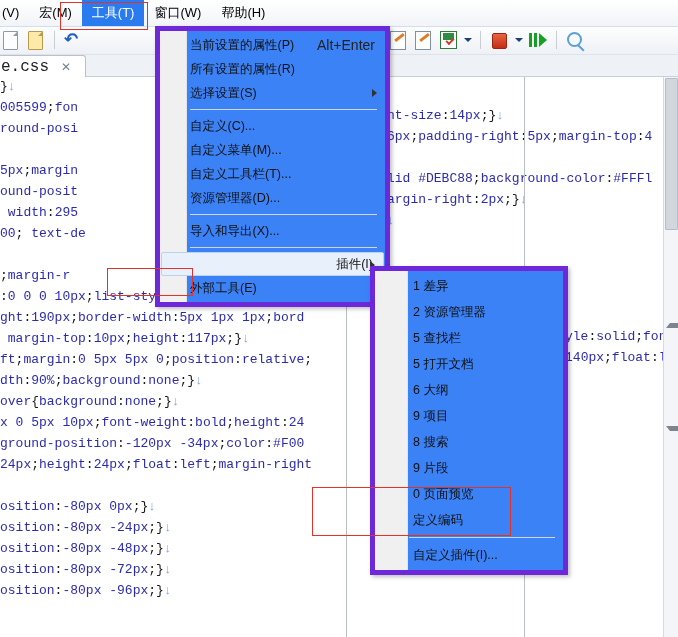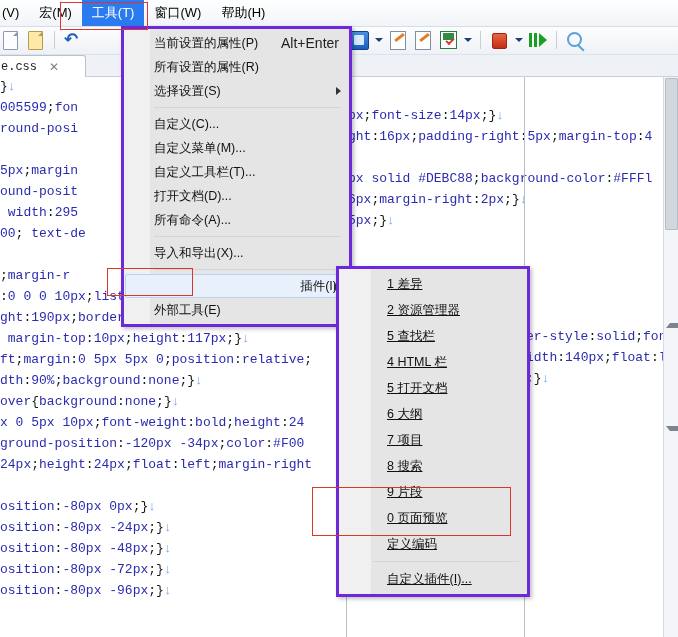--- a/index.html
+++ b/index.html
@@ -78,21 +78,21 @@
   .ic-magnify:after{content:"";position:absolute;right:-5px;bottom:-4px;width:8px;height:2px;
     background:#5aa0d8;transform:rotate(45deg);}
 
   
   .tabstrip{position:absolute;left:0;top:54px;width:678px;height:22px;
     background:#eef1f6;border-bottom:1px solid #c9cfd8;}
   .tab{position:absolute;left:-6px;top:1px;height:21px;min-width:78px;
     background:#ffffff;border:1px solid #b9c1cc;border-bottom:none;
     border-radius:3px 3px 0 0;
     display:flex;align-items:center;padding:0 6px;}
-  .tab-label{font-family:"Liberation Mono","DejaVu Sans Mono",monospace;font-size:12px;color:#222;}
+  .tab-label{font-family:"Liberation Mono","DejaVu Sans Mono",monospace;font-size:16px;color:#222;}
   .tab-close{margin-left:12px;color:#7a8189;font-size:12px;line-height:12px;}
 
   
   .editor{position:absolute;left:0;top:76px;width:678px;height:561px;background:#fff;overflow:hidden;}
   .code{
     position:absolute;left:0;top:0;width:700px;
     font-family:"Liberation Mono","DejaVu Sans Mono",monospace;
     font-size:13px;line-height:21px;white-space:pre;color:#2b2bb0;
   }
   .code .ln{display:block;height:21px;}
@@ -103,36 +103,37 @@
   .vrule2{position:absolute;top:76px;left:524px;width:1px;height:561px;background:#b9bfc8;}
   
   .vscroll{position:absolute;right:0;top:76px;width:14px;height:561px;background:#f3f5f8;border-left:1px solid #d6dae0;}
   .vscroll-thumb{position:absolute;left:1px;top:2px;width:11px;height:150px;background:#d2d7de;border:1px solid #b6bdc6;border-radius:1px;}
   .vscroll-arrow{position:absolute;left:2px;width:9px;height:9px;}
   .vscroll-arrow.up{top:238px;border-left:4px solid transparent;border-right:4px solid transparent;border-bottom:5px solid #7d848d;}
   .vscroll-arrow.dn{top:350px;border-left:4px solid transparent;border-right:4px solid transparent;border-top:5px solid #7d848d;}
 
   
   .menu{
-    position:absolute;background:#e5e5e5;border:3px solid #6d28d9;
+    position:absolute;background:#3b82f6;border:5px solid #6d28d9;
     box-shadow:2px 2px 4px rgba(0,0,0,.25);
     padding:2px 0;
+    margin-left:34px;
   }
   #tools-menu{left:121px;top:26px;width:225px;}
   .mi{height:24px;display:flex;align-items:center;position:relative;padding-left:30px;padding-right:10px;font-size:12.5px;color:#111;}
   .mi.hl{background:#e8f0fb;border:1px solid #b8d2f0;height:22px;margin:0 1px;border-radius:2px;justify-content:flex-end;}
   .mi .accel{margin-left:auto;color:#222;font-size:14px;padding-left:18px;}
   .mi .sub-arrow{position:absolute;right:8px;top:8px;width:0;height:0;
     border-top:4px solid transparent;border-bottom:4px solid transparent;border-left:5px solid #333;}
   .msep{height:1px;background:#d2d5da;margin:4px 8px 4px 30px;}
   .menu-gutter{position:absolute;left:0;top:0;bottom:0;width:26px;background:#f0f0f0;border-right:1px solid #e2e3e6;}
 
   
   #plugins-menu{left:336px;top:266px;width:188px;}
-  #plugins-menu .mi{padding-left:48px;height:26px;text-decoration:underline;}
+  #plugins-menu .mi{padding-left:38px;height:26px;}
   .chk{position:absolute;left:6px;top:3px;width:20px;height:19px;
     background:#e8f0fb;border:1px solid #b8d2f0;border-radius:2px;}
   .chk:after{content:"";position:absolute;left:6px;top:3px;width:5px;height:10px;
     border-right:2px solid #2b5fc4;border-bottom:2px solid #2b5fc4;transform:rotate(40deg);}
 
   
   #redbox-plugins{left:107px;top:268px;width:84px;height:26px;}
   #redbox-autocomplete{left:312px;top:487px;width:197px;height:47px;}
 </style>
 </head>
@@ -234,24 +235,21 @@
       <div class="mi">
         <span>自定义(C)...</span>
       </div>
       <div class="mi">
         <span>自定义菜单(M)...</span>
       </div>
       <div class="mi">
         <span>自定义工具栏(T)...</span>
       </div>
       <div class="mi">
-        <span>打开文档(D)...</span>
-      </div>
-      <div class="mi">
-        <span>所有命令(A)...</span>
+        <span>资源管理器(D)...</span>
       </div>
       <div class="msep"></div>
       <div class="mi">
         <span>导入和导出(X)...</span>
       </div>
       <div class="msep"></div>
       <div class="mi hl">
         <span>插件(I)</span>
         <span class="sub-arrow"></span>
       </div>
@@ -268,30 +266,27 @@
       <div class="mi">
         <span>1 差异</span>
       </div>
       <div class="mi">
         <span>2 资源管理器</span>
       </div>
       <div class="mi">
         <span>5 查找栏</span>
       </div>
       <div class="mi">
-        <span>4 HTML 栏</span>
-      </div>
-      <div class="mi">
         <span>5 打开文档</span>
       </div>
       <div class="mi">
         <span>6 大纲</span>
       </div>
       <div class="mi">
-        <span>7 项目</span>
+        <span>9 项目</span>
       </div>
       <div class="mi">
         <span>8 搜索</span>
       </div>
       <div class="mi">
         <span>9 片段</span>
       </div>
       <div class="mi">
         <span>0 页面预览</span>
       </div>

